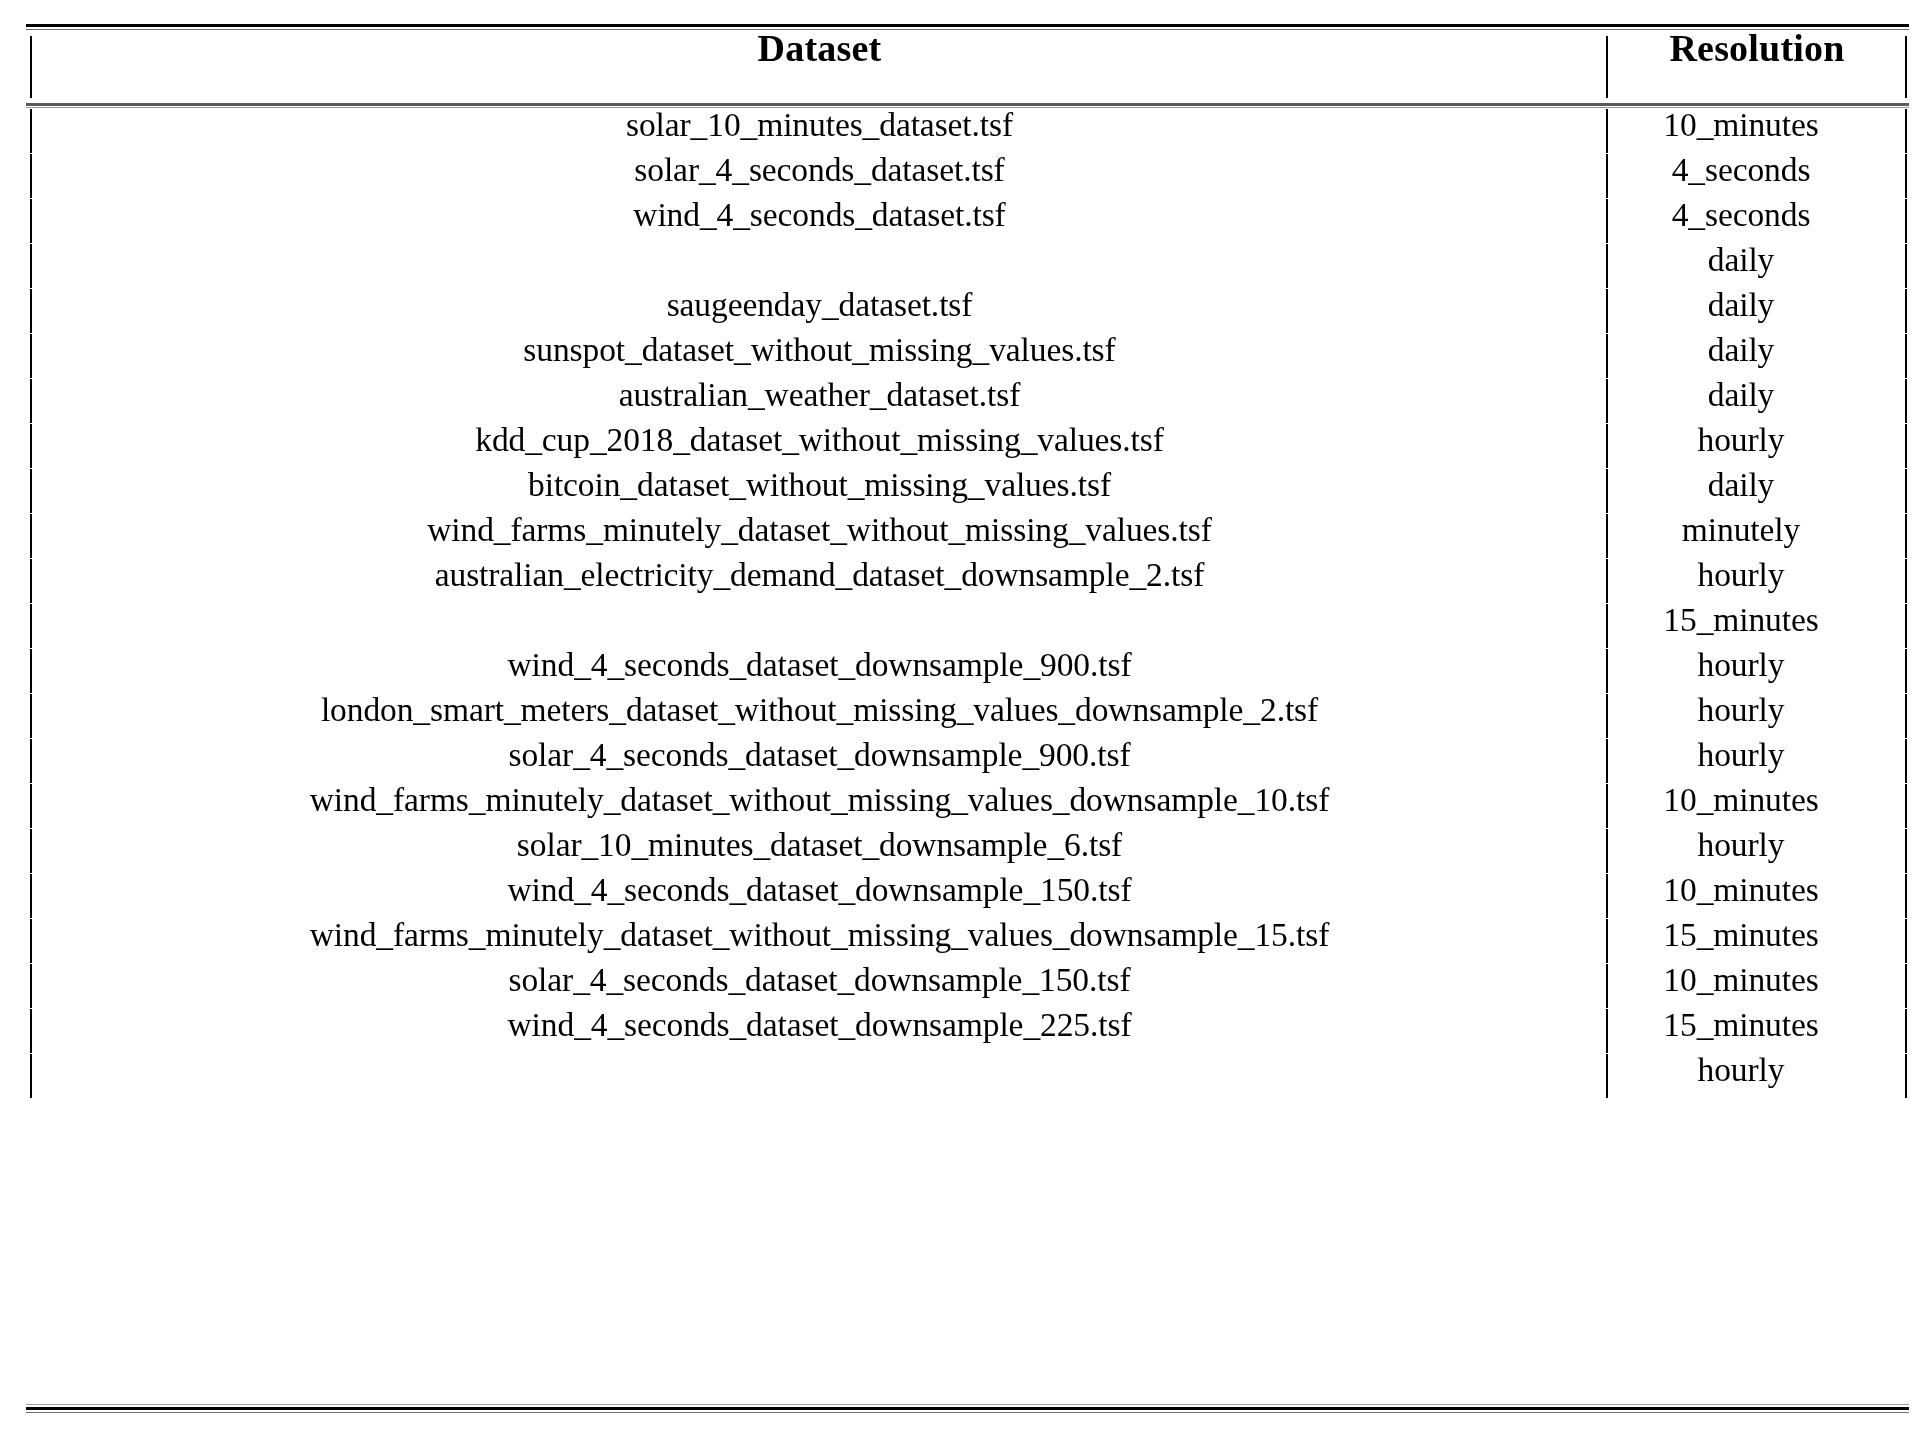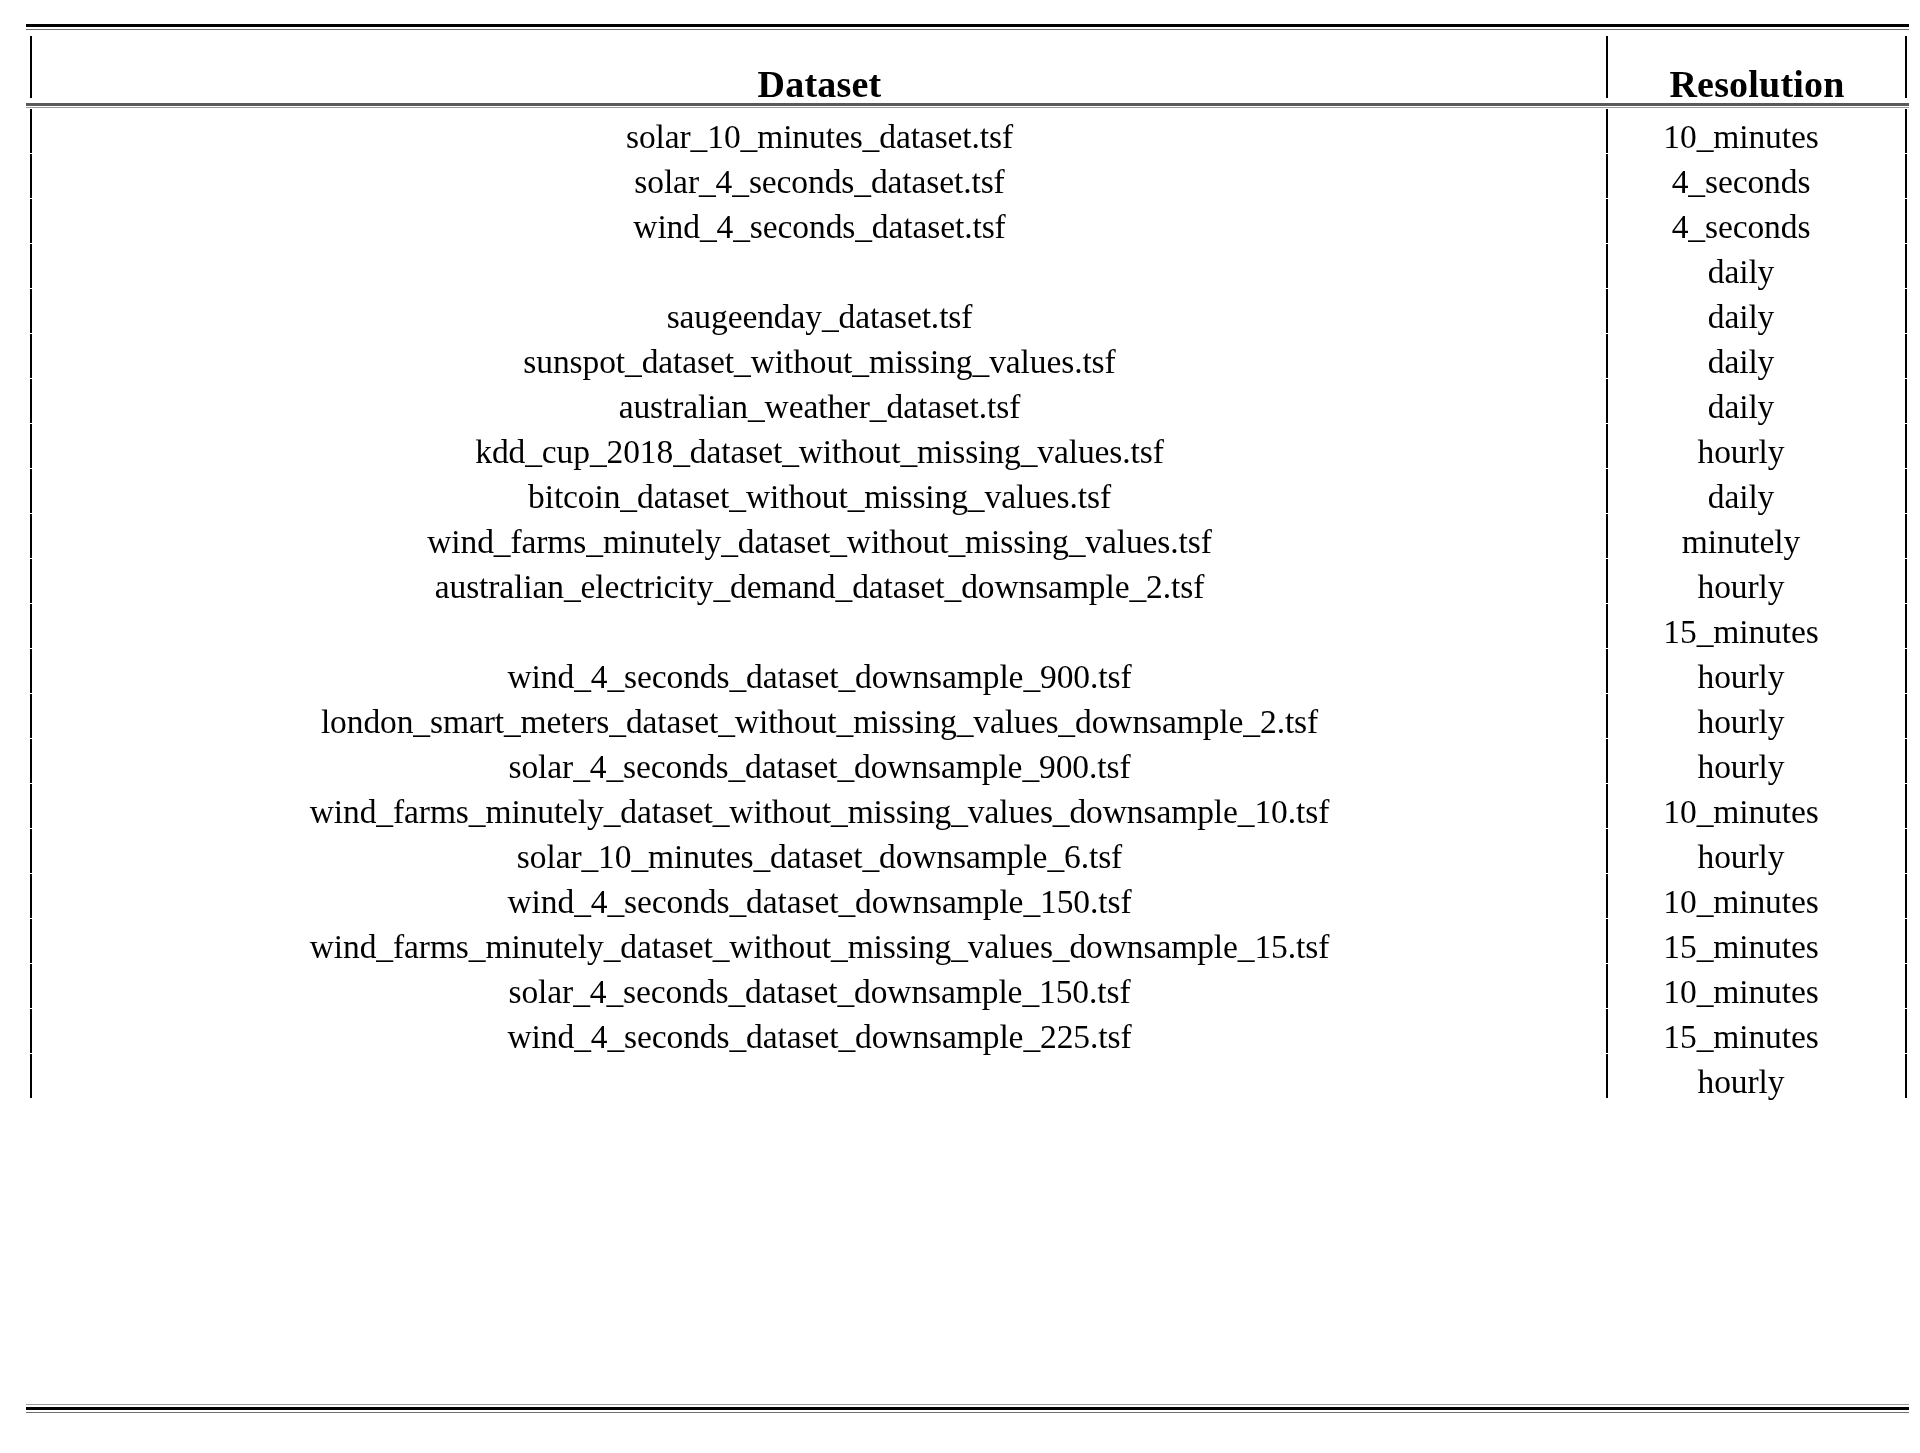--- a/index.html
+++ b/index.html
@@ -44,21 +44,21 @@
     top: 29px;
     left: 0;
     width: 1920px;
     height: 74px;
   }
   .thead .cellbox {
     position: absolute;
     top: 0;
     height: 74px;
     display: flex;
-    align-items: flex-end;
+    align-items: flex-start;
     justify-content: center;
   }
   .th-dataset    { left: 33px;   width: 1573px; }
   .th-resolution { left: 1610px; width: 294px;  }
   .th-text {
     font-weight: bold;
     font-size: 38px;
     line-height: 1;
     letter-spacing: 0.2px;
     white-space: nowrap;
@@ -74,21 +74,21 @@
   .trow {
     position: relative;
     height: 45px;
     width: 1920px;
   }
   .cell {
     position: absolute;
     top: 0;
     height: 45px;
     display: flex;
-    align-items: flex-end;
+    align-items: flex-start;
     justify-content: center;
     white-space: nowrap;
     overflow: visible;
   }
   .cell-dataset    { left: 33px;   width: 1573px; }
   .cell-resolution { left: 1594px; width: 294px;  }
   .cell-text {
     font-size: 33.5px;
     line-height: 1;
     letter-spacing: -0.1px;

